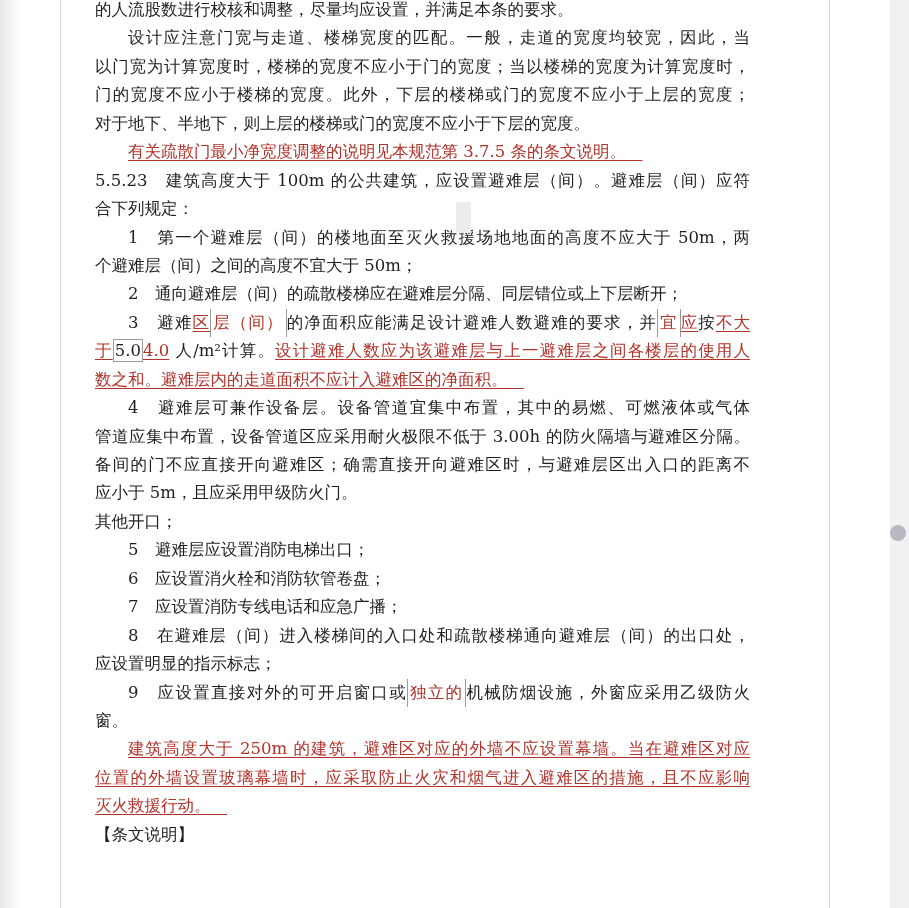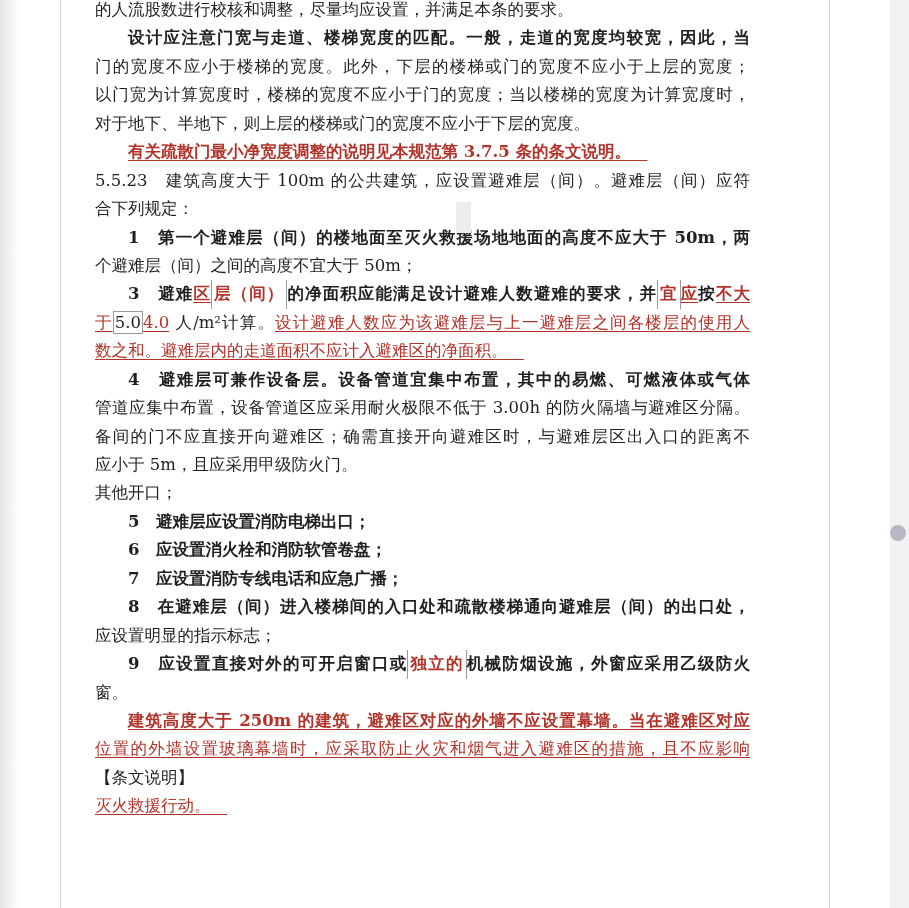--- a/index.html
+++ b/index.html
@@ -29,21 +29,21 @@
   .doc{
     position:absolute;left:95px;top:-4px;width:655px;
     font-size:16.5px;
     line-height:28.45px;
   }
   .line{
     height:28.45px;
     overflow:hidden;
     white-space:pre-wrap;
   }
-  .line.ind{text-indent:33px;font-weight:bold;}
+  .line.ind{text-indent:33px;}
   .line.j{text-align:justify;}
   .line.j::after{content:"";display:inline-block;width:100%;height:0;}
   .s-n{color:var(--ink);text-align:right;}
   .s-i{
     color:var(--red);
     text-decoration:underline;
     text-decoration-thickness:1px;
     text-underline-offset:3px;
   }
   .s-b{
@@ -73,45 +73,46 @@
 </head>
 <body>
 
 <div class="left-shadow"></div>
 <div class="page-edge left"></div>
 <div class="page-edge right"></div>
 
 <div class="doc">
     <div class="line"><span class="s-n">的人流股数进行校核和调整，尽量均应设置，并满足本条的要求。</span></div>
     <div class="line j ind"><span class="s-n">设计应注意门宽与走道、楼梯宽度的匹配。一般，走道的宽度均较宽，因此，当</span></div>
+    <div class="line j"><span class="s-n">以门宽为计算宽度时，楼梯的宽度不应小于门的宽度；当以楼梯的宽度为计算宽度时，</span></div>
     <div class="line j"><span class="s-n">门的宽度不应小于楼梯的宽度。此外，下层的楼梯或门的宽度不应小于上层的宽度；</span></div>
-    <div class="line j"><span class="s-n">以门宽为计算宽度时，楼梯的宽度不应小于门的宽度；当以楼梯的宽度为计算宽度时，</span></div>
     <div class="line"><span class="s-n">对于地下、半地下，则上层的楼梯或门的宽度不应小于下层的宽度。</span></div>
     <div class="line ind"><span class="s-i">有关疏散门最小净宽度调整的说明见本规范第 3.7.5 条的条文说明。　</span></div>
     <div class="line j"><span class="s-n">5.5.23　建筑高度大于 100m 的公共建筑，应设置避难层（间）。避难层（间）应符</span></div>
     <div class="line"><span class="s-n">合下列规定：</span></div>
     <div class="line j ind"><span class="s-n">1　第一个避难层（间）的楼地面至灭火救援场地地面的高度不应大于 50m，两</span></div>
     <div class="line"><span class="s-n">个避难层（间）之间的高度不宜大于 50m；</span></div>
+    <div class="line ind"><span class="s-n">2　通向避难层（间）的疏散楼梯应在避难层分隔、同层错位或上下层断开；</span></div>
     <div class="line j ind"><span class="s-n">3　避难</span><span class="s-i">区</span><span class="s-b">层（间）</span><span class="s-n">的净面积应能满足设计避难人数避难的要求，并</span><span class="s-b">宜</span><span class="s-i">应</span><span class="s-n">按</span><span class="s-i">不大</span></div>
     <div class="line j"><span class="s-i">于</span><span class="s-d">5.0</span><span class="s-i">4.0</span><span class="s-n"> 人/m²计算。</span><span class="s-i">设计避难人数应为该避难层与上一避难层之间各楼层的使用人</span></div>
     <div class="line"><span class="s-i">数之和。避难层内的走道面积不应计入避难区的净面积。　</span></div>
     <div class="line j ind"><span class="s-n">4　避难层可兼作设备层。设备管道宜集中布置，其中的易燃、可燃液体或气体</span></div>
     <div class="line j"><span class="s-n">管道应集中布置，设备管道区应采用耐火极限不低于 3.00h 的防火隔墙与避难区分隔。</span></div>
     <div class="line j"><span class="s-n">备间的门不应直接开向避难区；确需直接开向避难区时，与避难层区出入口的距离不</span></div>
     <div class="line"><span class="s-n">应小于 5m，且应采用甲级防火门。</span></div>
     <div class="line"><span class="s-n">其他开口；</span></div>
     <div class="line ind"><span class="s-n">5　避难层应设置消防电梯出口；</span></div>
     <div class="line ind"><span class="s-n">6　应设置消火栓和消防软管卷盘；</span></div>
     <div class="line ind"><span class="s-n">7　应设置消防专线电话和应急广播；</span></div>
     <div class="line j ind"><span class="s-n">8　在避难层（间）进入楼梯间的入口处和疏散楼梯通向避难层（间）的出口处，</span></div>
     <div class="line"><span class="s-n">应设置明显的指示标志；</span></div>
     <div class="line j ind"><span class="s-n">9　应设置直接对外的可开启窗口或</span><span class="s-b">独立的</span><span class="s-n">机械防烟设施，外窗应采用乙级防火</span></div>
     <div class="line"><span class="s-n">窗。</span></div>
     <div class="line j ind"><span class="s-i">建筑高度大于 250m 的建筑，避难区对应的外墙不应设置幕墙。当在避难区对应</span></div>
     <div class="line j"><span class="s-i">位置的外墙设置玻璃幕墙时，应采取防止火灾和烟气进入避难区的措施，且不应影响</span></div>
+    <div class="line"><span class="s-i">灭火救援行动。　</span></div>
     <div class="line"><span class="s-n">【条文说明】</span></div>
-    <div class="line"><span class="s-i">灭火救援行动。　</span></div>
   </div>
 
 <div class="artifact"></div>
 
 <div class="scroll-track"></div>
 <div class="scroll-thumb"></div>
 
 </body></html>

